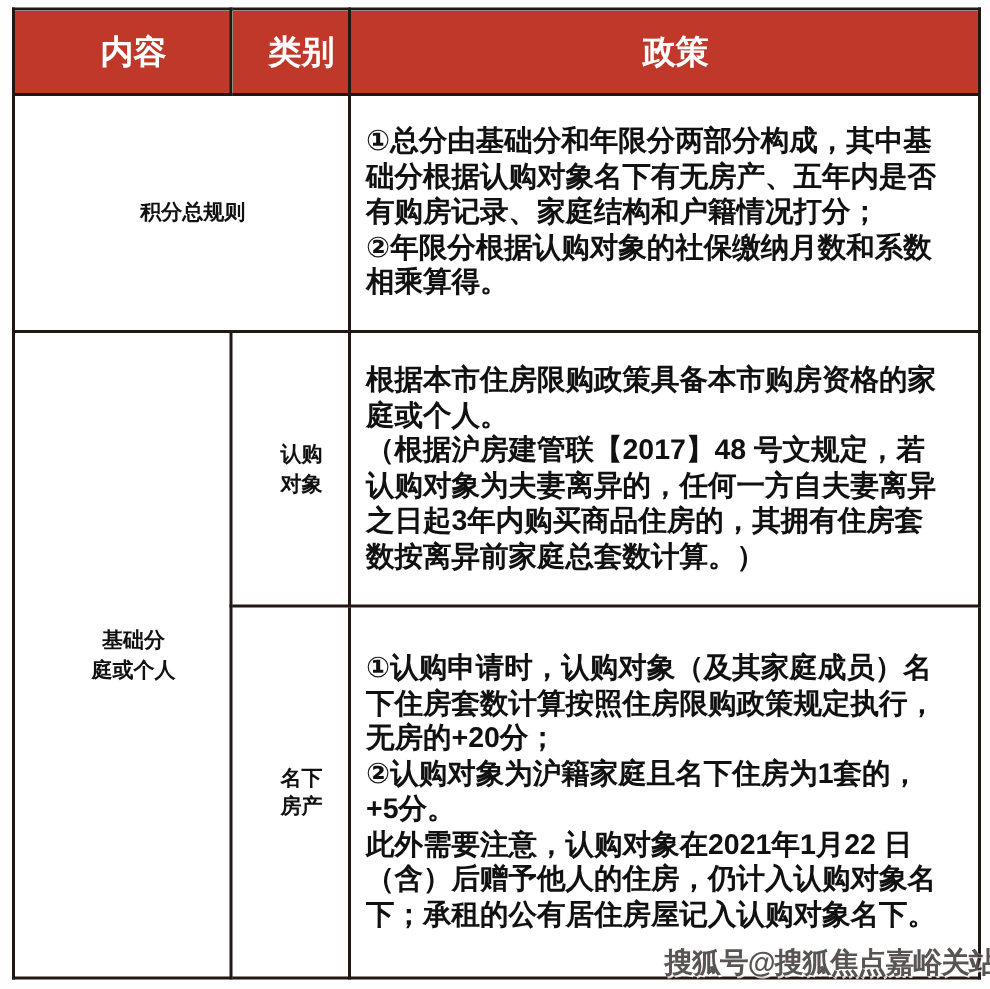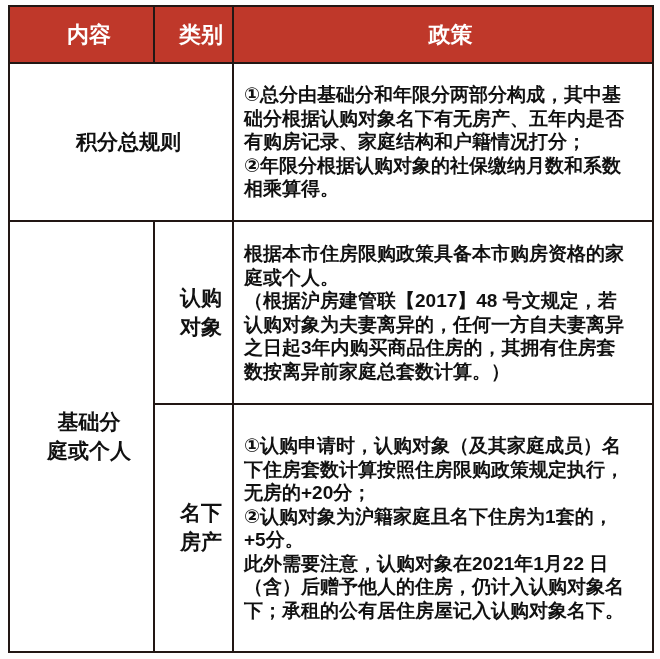--- a/index.html
+++ b/index.html
@@ -30,21 +30,21 @@
     padding-left:16px;
   }
   .policy-table th{
     background:var(--header-bg);
     color:var(--header-text);
     font-size:22px;font-weight:bold;
     text-align:center;
   }
   td.label-cell{
     text-align:center;
-    font-size:21px;font-weight:bold;
+    font-size:14px;font-weight:bold;
     color:var(--body-text);
     white-space:pre-line;
     line-height:1.38;
   }
   td.policy-cell{
     font-size:19px;font-weight:bold;
     color:var(--body-text);
     line-height:23.5px;
     padding:6px 0 6px 10px;
     text-align:left;
@@ -113,14 +113,15 @@
 无房的+20分；
 ②认购对象为沪籍家庭且名下住房为1套的，
 +5分。
 此外需要注意，认购对象在2021年1月22 日
 （含）后赠予他人的住房，仍计入认购对象名
 下；承租的公有居住房屋记入认购对象名下。</td>
       </tr>
     </tbody>
   </table>
 
+  <div class="watermark">搜狐号@搜狐焦点嘉峪关站</div>
 
 </div>
 
 </body></html>

